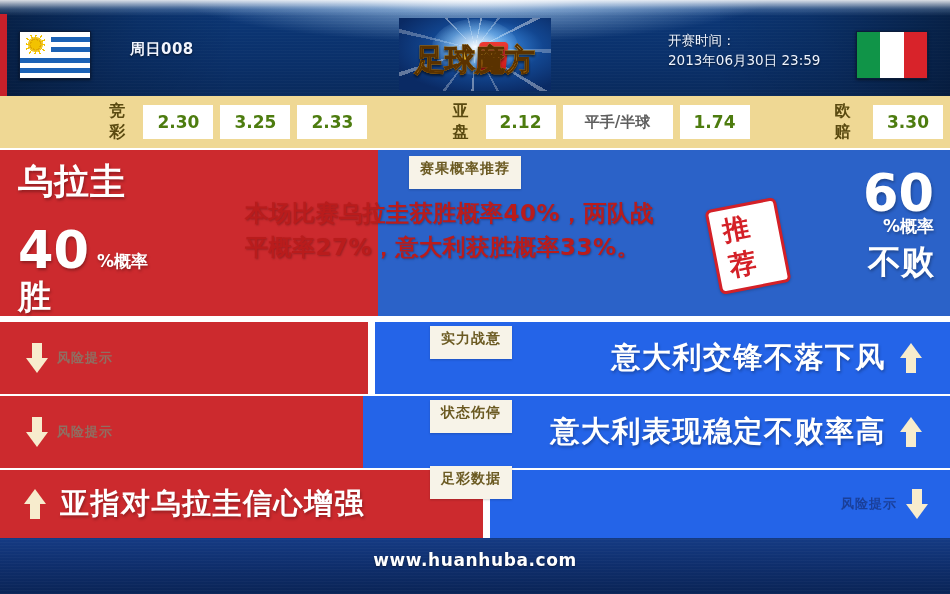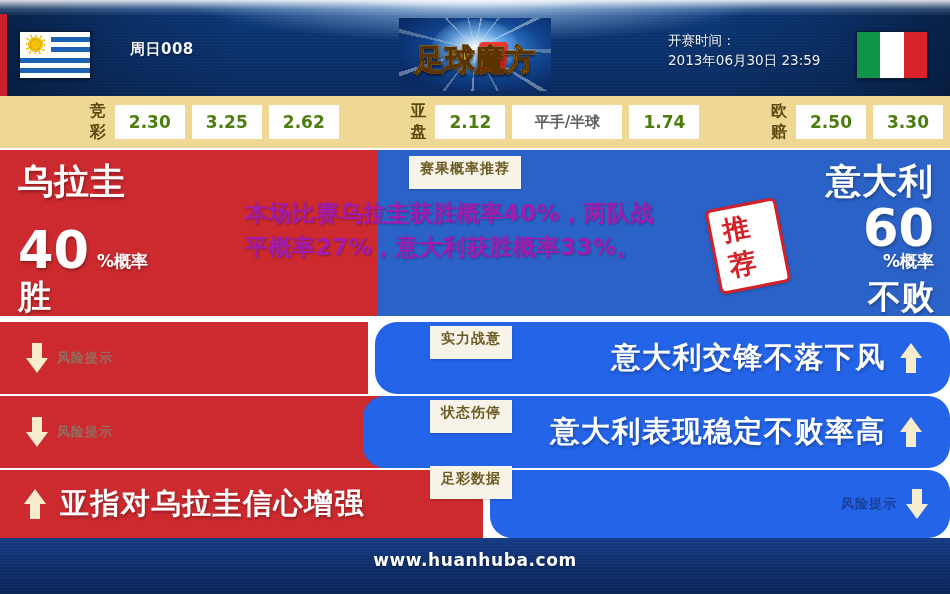--- a/index.html
+++ b/index.html
@@ -98,40 +98,40 @@
   .team-l .res{font-size:33px;font-weight:bold;margin-top:5px;}
 
   .team-r{position:absolute;right:16px;top:14px;color:#fff;line-height:1;text-align:right;
     text-shadow:1px 2px 3px rgba(0,0,0,.30);}
   .team-r .nm{font-size:35px;font-weight:bold;letter-spacing:1px;}
   .team-r .row2{margin-top:4px;display:flex;align-items:flex-end;justify-content:flex-end;flex-direction:column;}
   .team-r .big{font-size:51px;font-weight:bold;line-height:.95;}
   .team-r .sm{font-size:17px;font-weight:bold;margin-left:2px;padding-bottom:5px;}
   .team-r .res{font-size:33px;font-weight:bold;margin-top:5px;}
 
-  .summary{position:absolute;left:245px;top:46px;width:430px;color:#a21caf;
+  .summary{position:absolute;left:245px;top:46px;width:430px;color:#b91c1c;
     font-size:23px;font-weight:bold;line-height:34px;letter-spacing:.5px;
     text-shadow:1px 1px 2px rgba(0,0,0,.25);}
 
   .tab{position:absolute;background:#f7f3e8;color:#6b5a22;font-size:14px;font-weight:bold;
     padding:4px 11px 11px;letter-spacing:1px;box-shadow:0 1px 2px rgba(0,0,0,.18);}
   .tab-main{left:409px;top:156px;}
 
   .stamp{position:absolute;left:712px;top:203px;transform:rotate(-11deg);
     border:3px solid #d42027;color:#d42027;background:#fff;border-radius:6px;
     padding:3px 11px 5px;font-size:27px;font-weight:bold;letter-spacing:3px;
     box-shadow:0 1px 3px rgba(0,0,0,.22);}
 
   
   .row{position:absolute;left:0;width:950px;}
   .row1{top:322px;height:72px;}
   .row2{top:396px;height:72px;}
   .row3{top:470px;height:68px;}
   .row .red{position:absolute;top:0;height:100%;left:0;background:#cc2a2e;}
-  .row .blue{position:absolute;top:0;height:100%;right:0;background:#2464e8;border-radius:22px;}
+  .row .blue{position:absolute;top:0;height:100%;right:0;background:#2464e8;}
   .r1 .red{width:368px;} .r1 .blue{width:575px;}
   .r2 .red{width:400px;} .r2 .blue{width:543px;padding-left:44px;}
   .r3 .red{width:483px;} .r3 .blue{width:460px;}
 
   .hint{position:absolute;display:flex;align-items:center;gap:9px;}
   .hint-left{left:26px;top:50%;transform:translateY(-50%);}
   .hint-right{right:22px;top:50%;transform:translateY(-50%);}
   .hint .txt{color:#8f6f62;font-size:13px;font-weight:bold;letter-spacing:1px;}
   .hint.on-blue .txt{color:#1a3f99;}
   .arw{width:22px;height:30px;position:relative;}
@@ -199,54 +199,52 @@
       <i class="r"></i>
     </div>
   </div>
 
   <div class="odds">
     <div class="sp1"></div>
     <div class="odds-grp">
       <span class="odds-label">竞彩</span>
       <span class="odds-cell">2.30</span>
       <span class="odds-cell">3.25</span>
-      <span class="odds-cell">2.62</span>
+      <span class="odds-cell">2.33</span>
     </div>
     <div class="sp2"></div>
     <div class="odds-grp">
       <span class="odds-label">亚盘</span>
       <span class="odds-cell">2.12</span>
       <span class="odds-cell wide">平手/半球</span>
       <span class="odds-cell">1.74</span>
     </div>
     <div class="sp2"></div>
     <div class="odds-grp">
       <span class="odds-label">欧赔</span>
-      <span class="odds-cell">2.50</span>
       <span class="odds-cell">3.30</span>
     </div>
   </div>
 
   <div class="main">
     <div class="main-red"></div>
     <div class="main-blue"></div>
 
     <div class="team-l">
       <div class="nm">乌拉圭</div>
       <div class="row2">
         <span class="big">40</span>
         <span class="sm">%概率</span>
       </div>
       <div class="res">胜</div>
     </div>
 
     <div class="summary">本场比赛乌拉圭获胜概率40%，两队战平概率27%，意大利获胜概率33%。</div>
 
     <div class="team-r">
-      <div class="nm">意大利</div>
       <div class="row2">
         <span class="big">60</span>
         <span class="sm">%概率</span>
       </div>
       <div class="res">不败</div>
     </div>
   </div>
 
   <div class="tab tab-main">赛果概率推荐</div>
   <div class="stamp">推荐</div>

